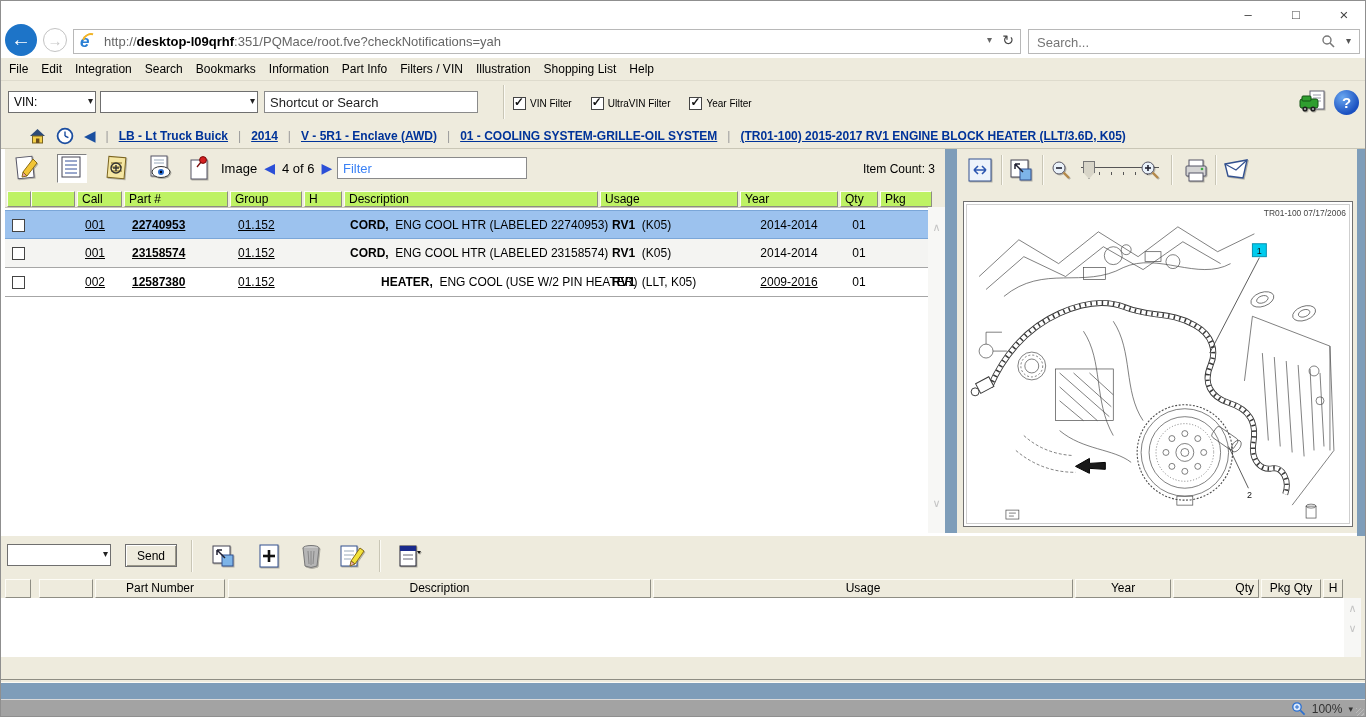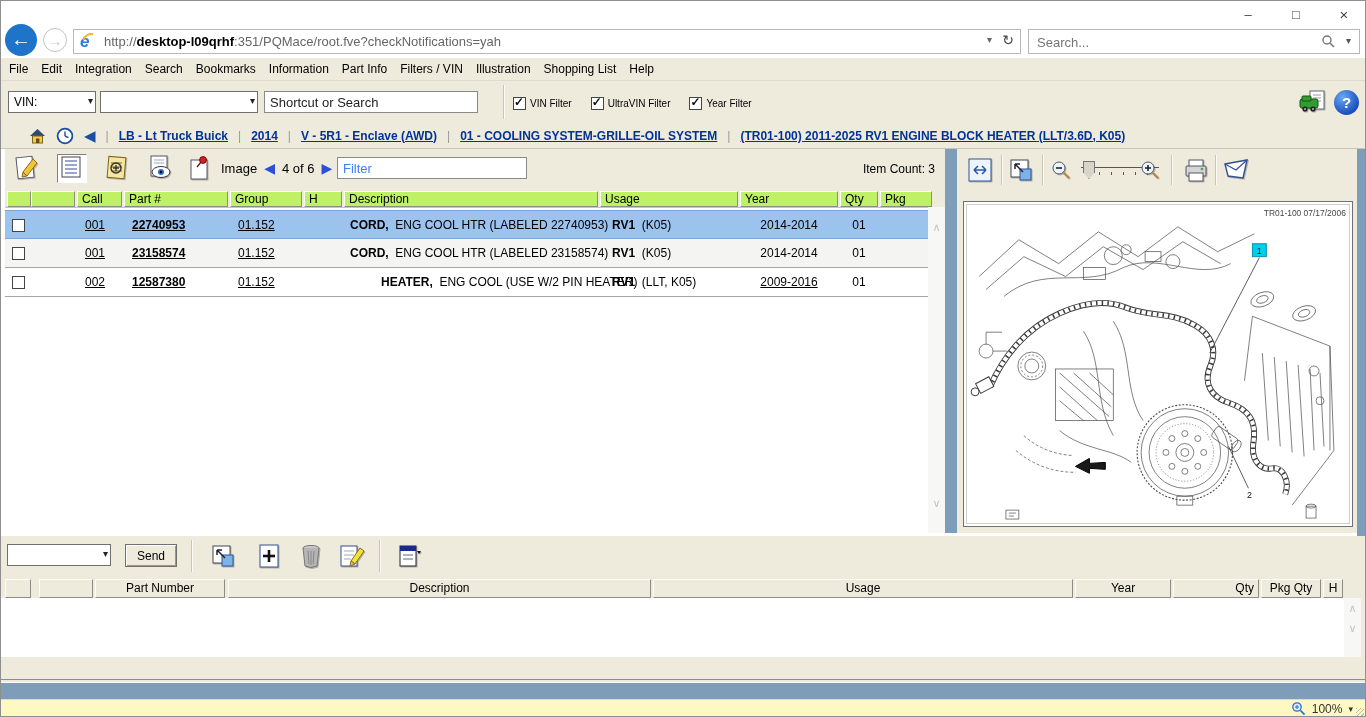--- a/index.html
+++ b/index.html
@@ -100,21 +100,21 @@
   #send-btn{left:124px;top:8px;width:52px;height:23px;background:#eeebdd;border:1px solid #707070;
             box-shadow:inset 1px 1px 0 #fff, inset -1px -1px 0 #9a9789;text-align:center;line-height:22px;
             font-size:12px;box-sizing:border-box;cursor:pointer;}
   .bhcell{top:43px;height:19px;background:#eeebdd;border:1px solid;border-color:#fdfcf6 #8e8d83 #8e8d83 #fdfcf6;
           box-sizing:border-box;font-size:12px;line-height:17px;text-align:center;white-space:nowrap;overflow:hidden;}
   #bottom-body{left:0;top:62px;width:1360px;height:59px;background:#fff;}
   #bottom-groove{left:0;top:143px;width:1364px;height:2px;border-top:1px solid #8e8d83;border-bottom:1px solid #fbfaf4;}
   #h-split{left:0;top:682px;width:1366px;height:16px;background:#7e9db9;}
 
   
-  #statusbar{left:0;top:698px;width:1364px;height:18px;background:#fef9c3;border-top:1px solid #d9d9d9;}
+  #statusbar{left:0;top:698px;width:1364px;height:18px;background:#a3a3a3;border-top:1px solid #d9d9d9;}
   #zoom-cluster{right:12px;top:1px;display:flex;align-items:center;gap:6px;font-size:12px;color:#333;}
   #grip{right:1px;top:8px;width:8px;height:8px;
         background:repeating-linear-gradient(135deg,#bbb 0 1px,transparent 1px 3px);}
 
   svg{display:block;}
   .icon-shadow{filter:drop-shadow(1px 1px 0 rgba(0,0,0,0.25));}
 </style>
 </head>
 <body>
 
@@ -229,21 +229,21 @@
     <span id="crumbs" style="display:flex;align-items:center;gap:10px;">
         <span class="crumb-sep">|</span>
         <span class="crumb-link">LB - Lt Truck Buick</span>
         <span class="crumb-sep">|</span>
         <span class="crumb-link">2014</span>
         <span class="crumb-sep">|</span>
         <span class="crumb-link">V - 5R1 - Enclave (AWD)</span>
         <span class="crumb-sep">|</span>
         <span class="crumb-link">01 - COOLING SYSTEM-GRILLE-OIL SYSTEM</span>
         <span class="crumb-sep">|</span>
-        <span class="crumb-link">(TR01-100)   2011-2025   RV1 ENGINE BLOCK HEATER (LLT/3.6D, K05)</span>
+        <span class="crumb-link">(TR01-100)   2015-2017   RV1 ENGINE BLOCK HEATER (LLT/3.6D, K05)</span>
       </span>
   </div>
 
   <div class="abs" id="left-pane">
     <div class="abs" style="left:10px;top:5px;">
       <svg width="26" height="28" viewBox="0 0 26 28" class="icon-shadow">
           <rect x="2" y="3" width="16" height="21" fill="#fff" stroke="#556" transform="rotate(-6 10 13)"></rect>
           <polygon points="8,18 18,5 22,9 12,22" fill="#f2c536" stroke="#8a6b14"></polygon>
           <polygon points="8,18 12,22 7,23" fill="#e8a0a0" stroke="#8a6b14"></polygon>
         </svg>

